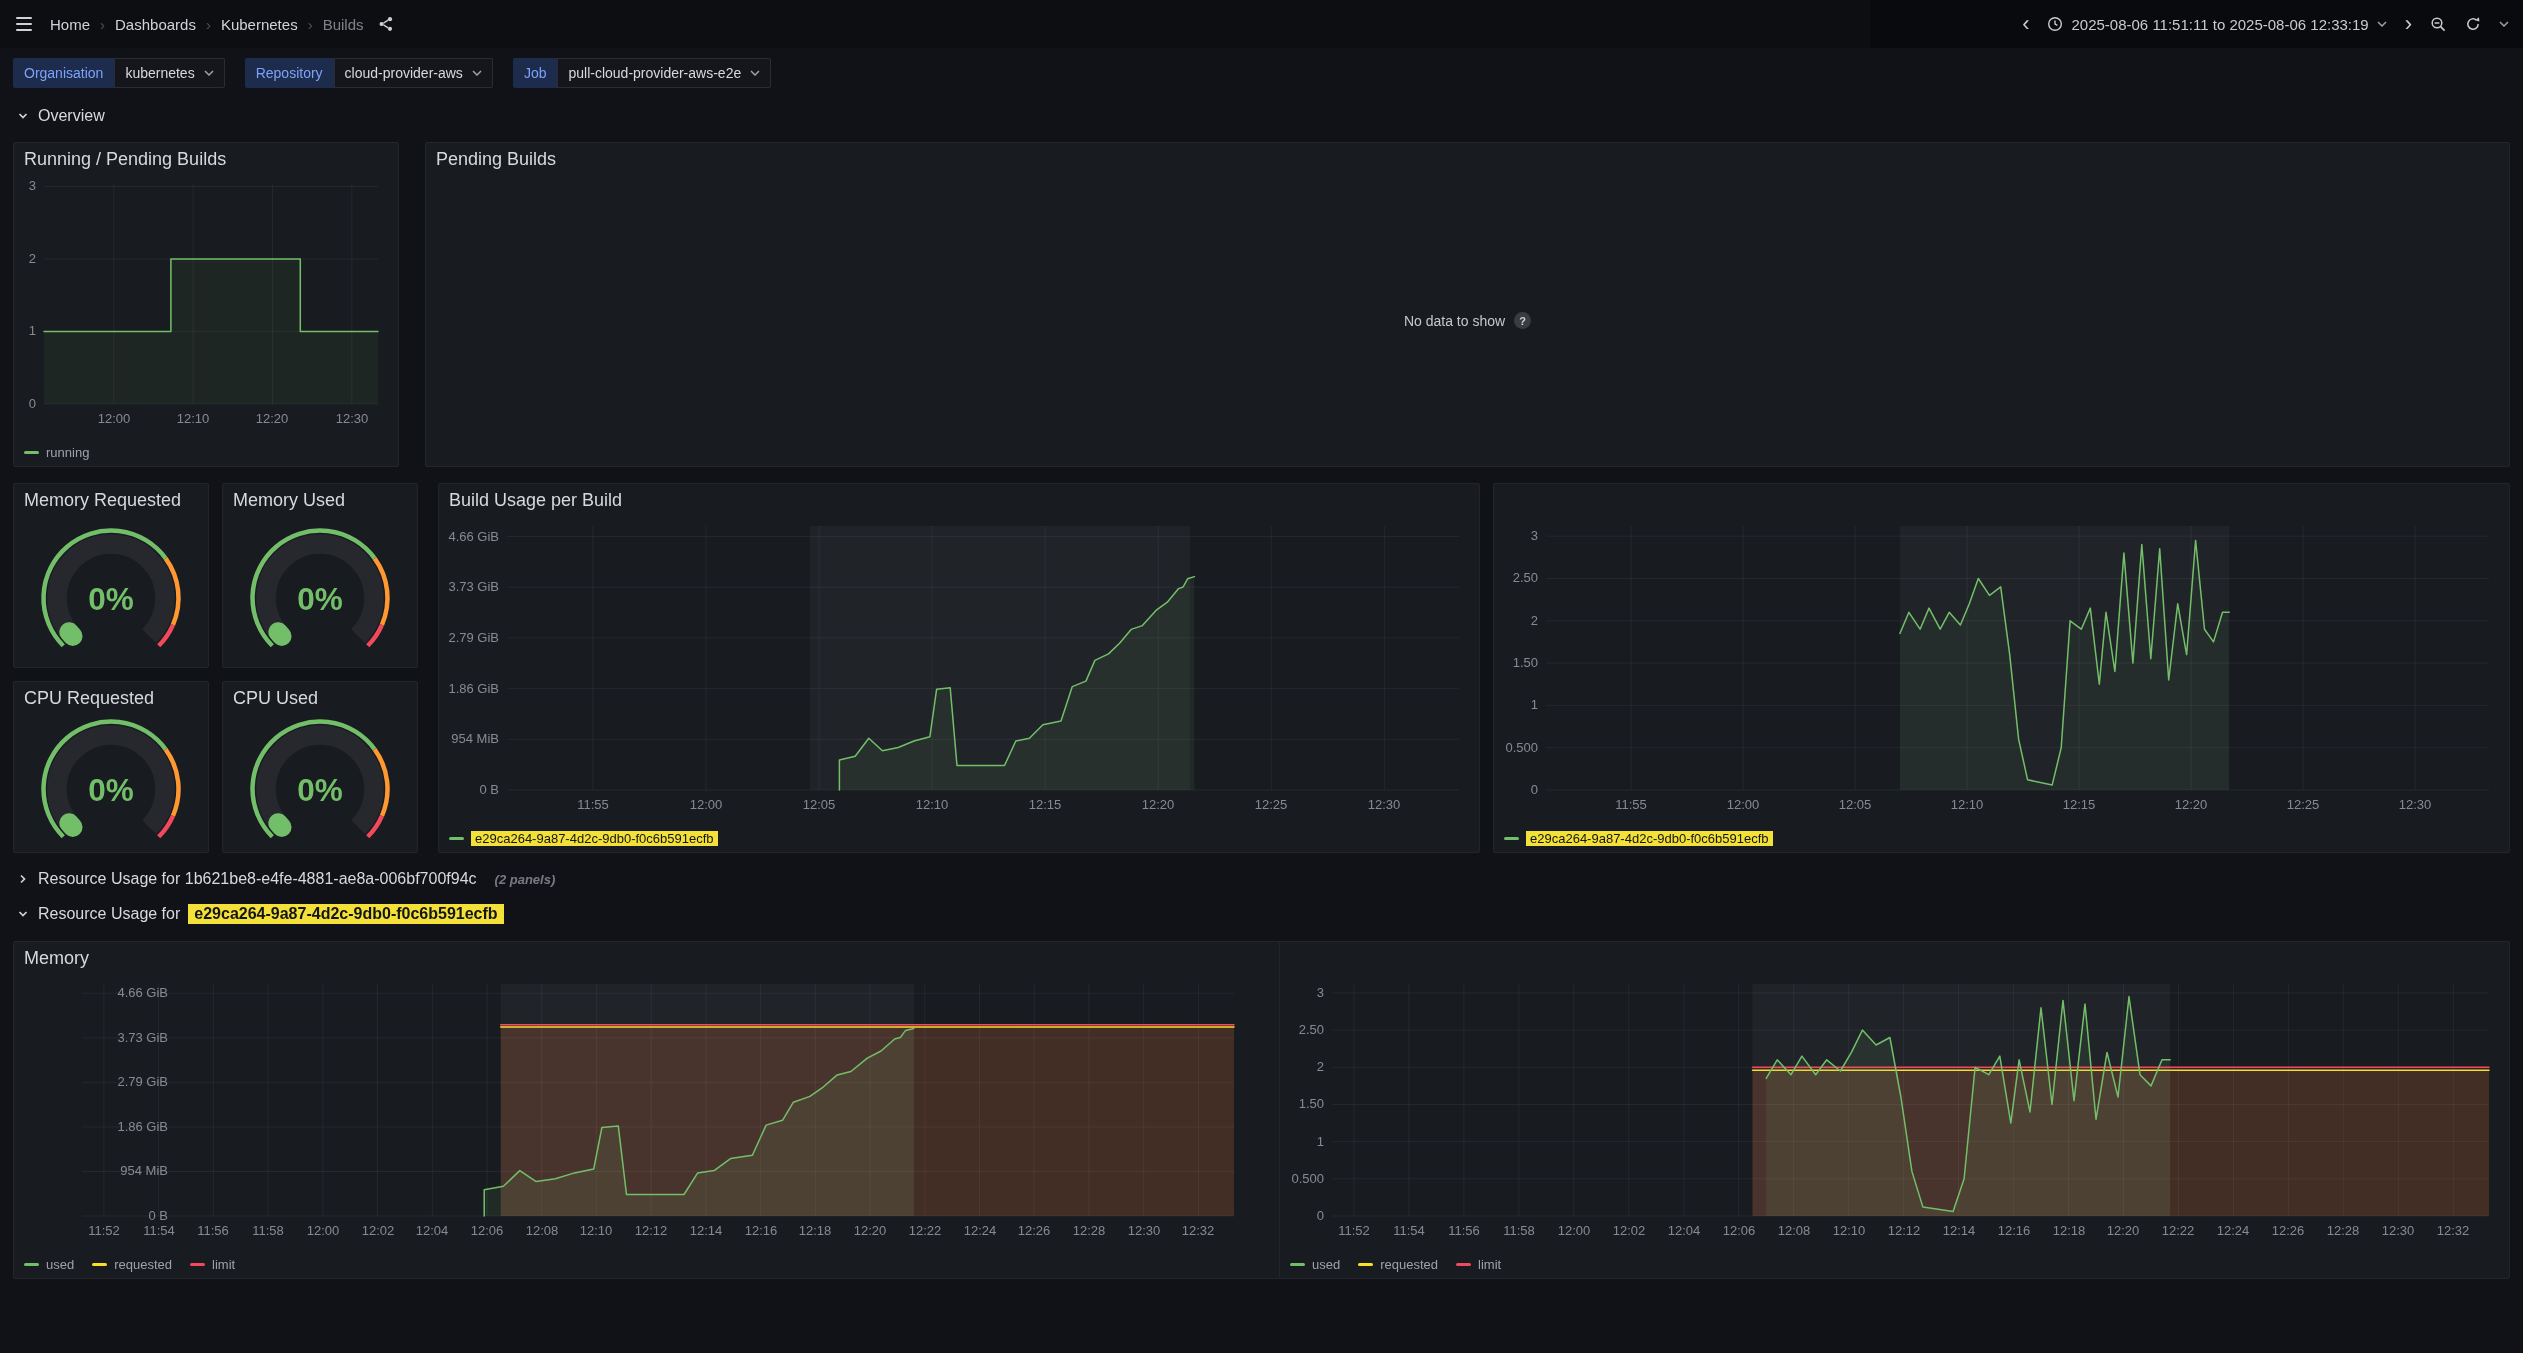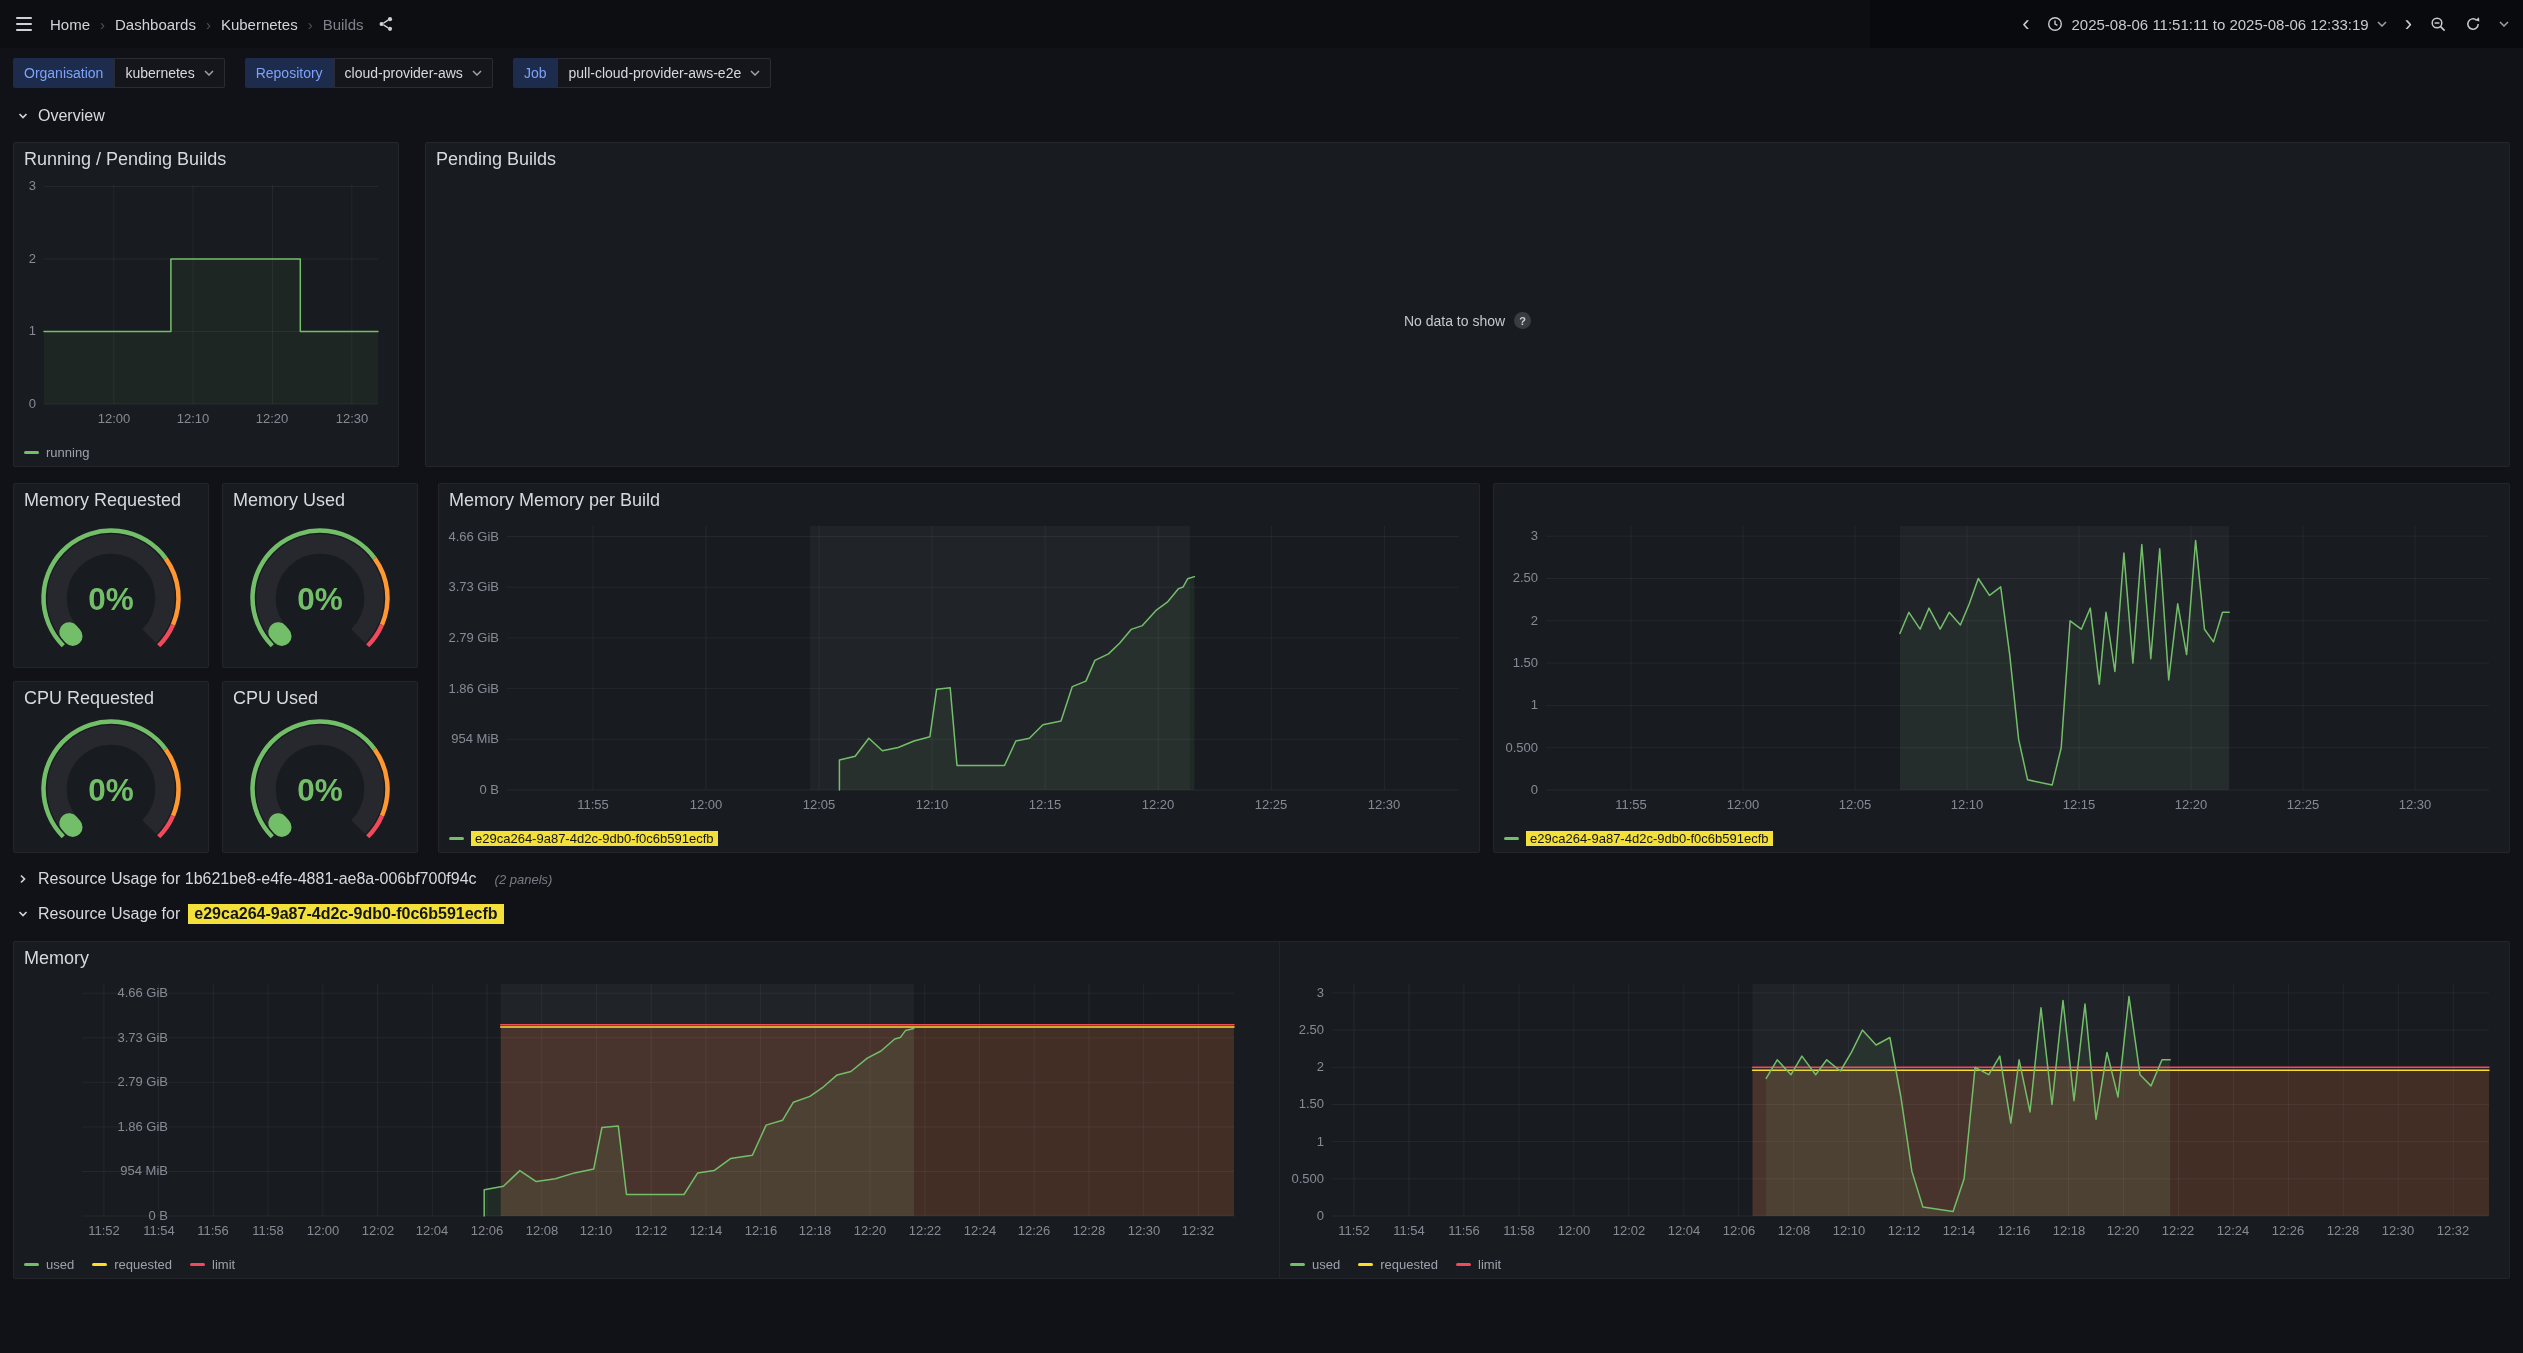--- a/index.html
+++ b/index.html
@@ -26,21 +26,21 @@
   .var-row{position:absolute;top:58px;left:13px;display:flex;gap:20px;}
   .var{display:flex;height:30px;font-size:14px;}
   .var-label{background:#1d2b4d;color:#7da3f8;display:flex;align-items:center;padding:0 11px;
              border-radius:2px 0 0 2px;}
   .var-value{background:#14161b;border:1px solid rgba(204,204,220,.12);display:flex;align-items:center;
              gap:9px;padding:0 10px;color:#d8d9dd;border-radius:0 2px 2px 0;cursor:pointer;}
 
   
   .row-header{position:absolute;display:flex;align-items:center;gap:8px;font-size:16px;font-weight:500;
               color:#d8d9dd;cursor:pointer;background:none;border:none;font-family:inherit;}
-  .panels-note{font-style:italic;color:rgba(204,204,220,.55);font-size:13px;font-weight:400;margin-left:10px;}
+  .panels-note{font-style:italic;color:rgba(204,204,220,.55);font-size:13px;font-weight:700;margin-left:10px;}
   .hl-chip{background:#f3e13a;color:#141414;padding:1px 6px;font-weight:600;}
 
   
   .panel{position:absolute;background:#181b1f;border:1px solid #23252b;border-radius:2px;box-sizing:border-box;}
   .panel-title{position:absolute;top:0;left:0;right:0;height:32px;display:flex;align-items:center;
                padding:0 10px;font-size:18px;font-weight:500;color:#d8d9dd;white-space:nowrap;cursor:pointer;}
   .chart{position:absolute;left:6px;right:6px;top:34px;bottom:38px;}
   .legend{position:absolute;left:10px;bottom:6px;display:flex;gap:18px;align-items:center;
           font-size:13px;color:rgba(204,204,220,.75);}
   .legend-item{display:flex;align-items:center;gap:7px;cursor:pointer;}
@@ -288,21 +288,21 @@
         <path d="M86.41 25.55 A45 45 0 0 1 91.30 69.87" fill="none" stroke="#ff9830" stroke-width="3"></path>
         <path d="M91.30 69.87 A45 45 0 0 1 81.82 83.82" fill="none" stroke="#f2495c" stroke-width="3"></path>
         <path d="M24.54 77.46 A36 36 0 0 1 22.02 74.65" fill="none" stroke="#73bf69" stroke-width="13" stroke-linecap="round"></path>
         <text x="50" y="60" text-anchor="middle" font-size="21" font-weight="700" fill="#73bf69">0%</text>
       </svg>
     </div>
   </div>
 
   <div class="panel" id="p-memb">
     <div class="panel-title">
-        <span>Memory Memory per Build</span>
+        <span>Build Usage per Build</span>
       </div>
     <div class="chart"><svg width="1028" height="296">
           <rect x="365.0" y="8" width="379.9" height="264" fill="rgba(204,204,220,0.05)"></rect>
           <line x1="62" x2="1014" y1="272.0" y2="272.0" stroke="rgba(204,204,220,0.07)"></line>
           <line x1="62" x2="1014" y1="221.3" y2="221.3" stroke="rgba(204,204,220,0.07)"></line>
           <line x1="62" x2="1014" y1="170.6" y2="170.6" stroke="rgba(204,204,220,0.07)"></line>
           <line x1="62" x2="1014" y1="119.9" y2="119.9" stroke="rgba(204,204,220,0.07)"></line>
           <line x1="62" x2="1014" y1="69.2" y2="69.2" stroke="rgba(204,204,220,0.07)"></line>
           <line x1="62" x2="1014" y1="18.5" y2="18.5" stroke="rgba(204,204,220,0.07)"></line>
           <line x1="147.9" x2="147.9" y1="8" y2="272" stroke="rgba(204,204,220,0.07)"></line>

